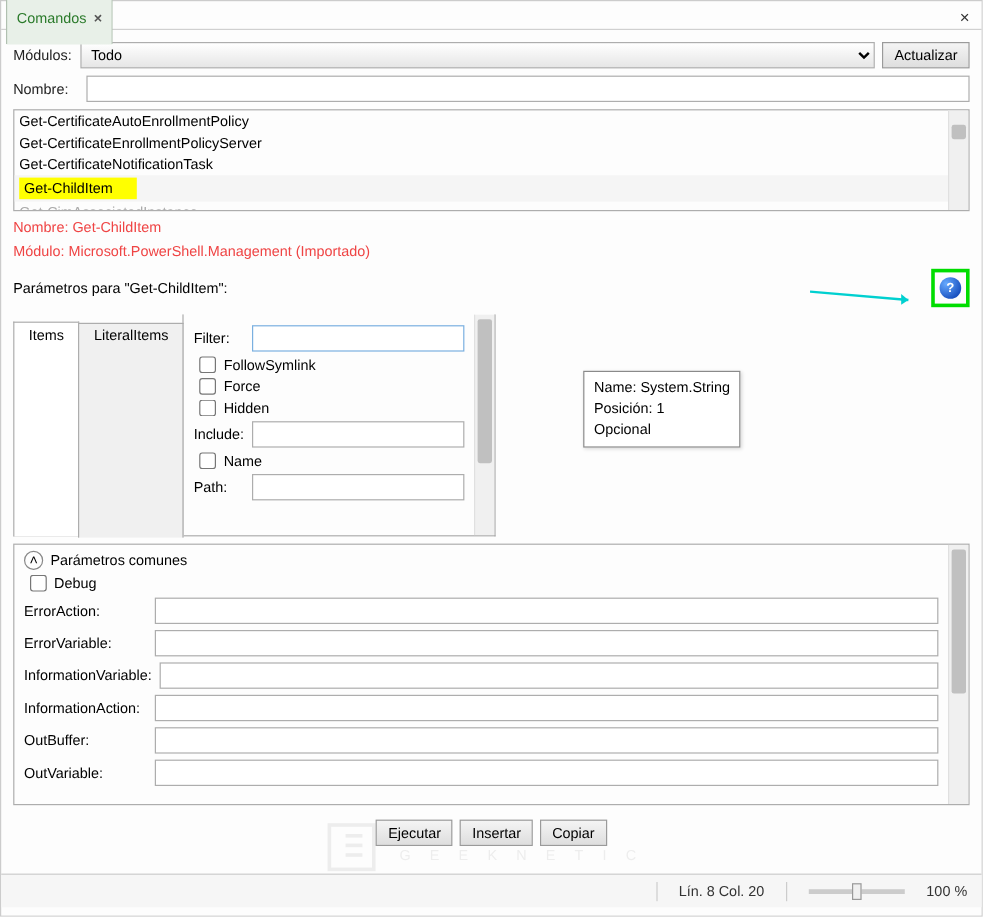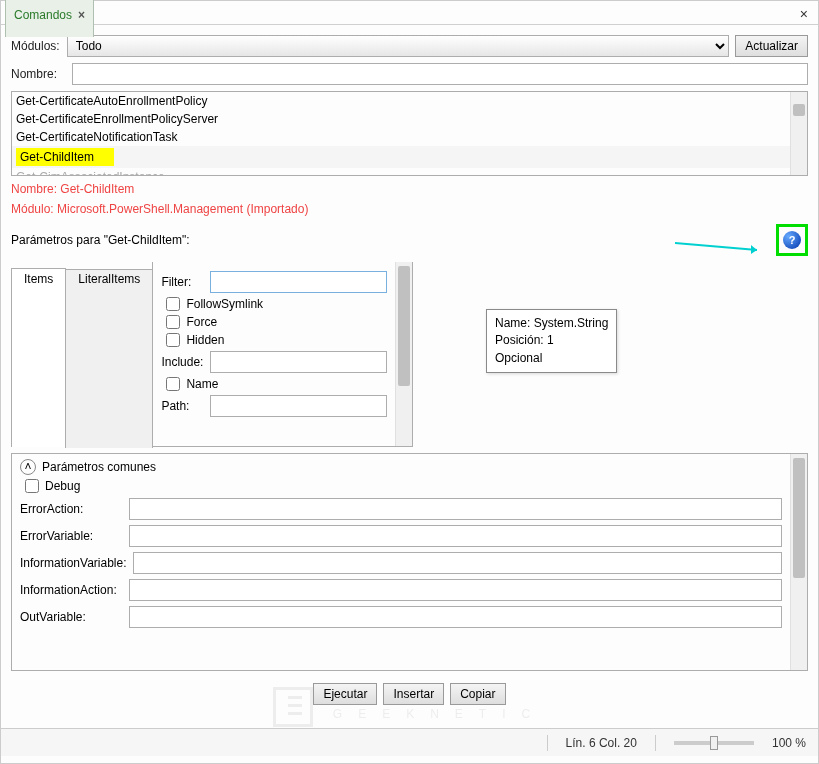--- a/index.html
+++ b/index.html
@@ -191,20 +191,24 @@
           </div>
         <div class="crow">
             <span class="clabel">InformationVariable:</span>
             <input type="text" style="">
           </div>
         <div class="crow">
             <span class="clabel">InformationAction:</span>
             <input type="text" style="">
           </div>
         <div class="crow">
+            <span class="clabel">OutBuffer:</span>
+            <input type="text" style="">
+          </div>
+        <div class="crow">
             <span class="clabel">OutVariable:</span>
             <input type="text" style="">
           </div>
       </div>
       <div class="scroll-track">
         <div class="scroll-thumb" style="top:4px;height:120px"></div>
       </div>
     </div>
 
     <div class="action-bar">
@@ -215,21 +219,21 @@
   </div>
 
   <div class="tooltip">
     <div>Name: System.String</div>
     <div>Posición: 1</div>
     <div>Opcional</div>
   </div>
 
   <div class="status-bar">
     <span class="status-sep"></span>
-    <span>Lín. 6  Col. 20</span>
+    <span>Lín. 8  Col. 20</span>
     <span class="status-sep"></span>
     <div class="zoom-slider">
       <div class="slider-track">
           <div class="slider-handle"></div>
         </div>
     </div>
     <span>100 %</span>
   </div>
 
   <div class="watermark">

